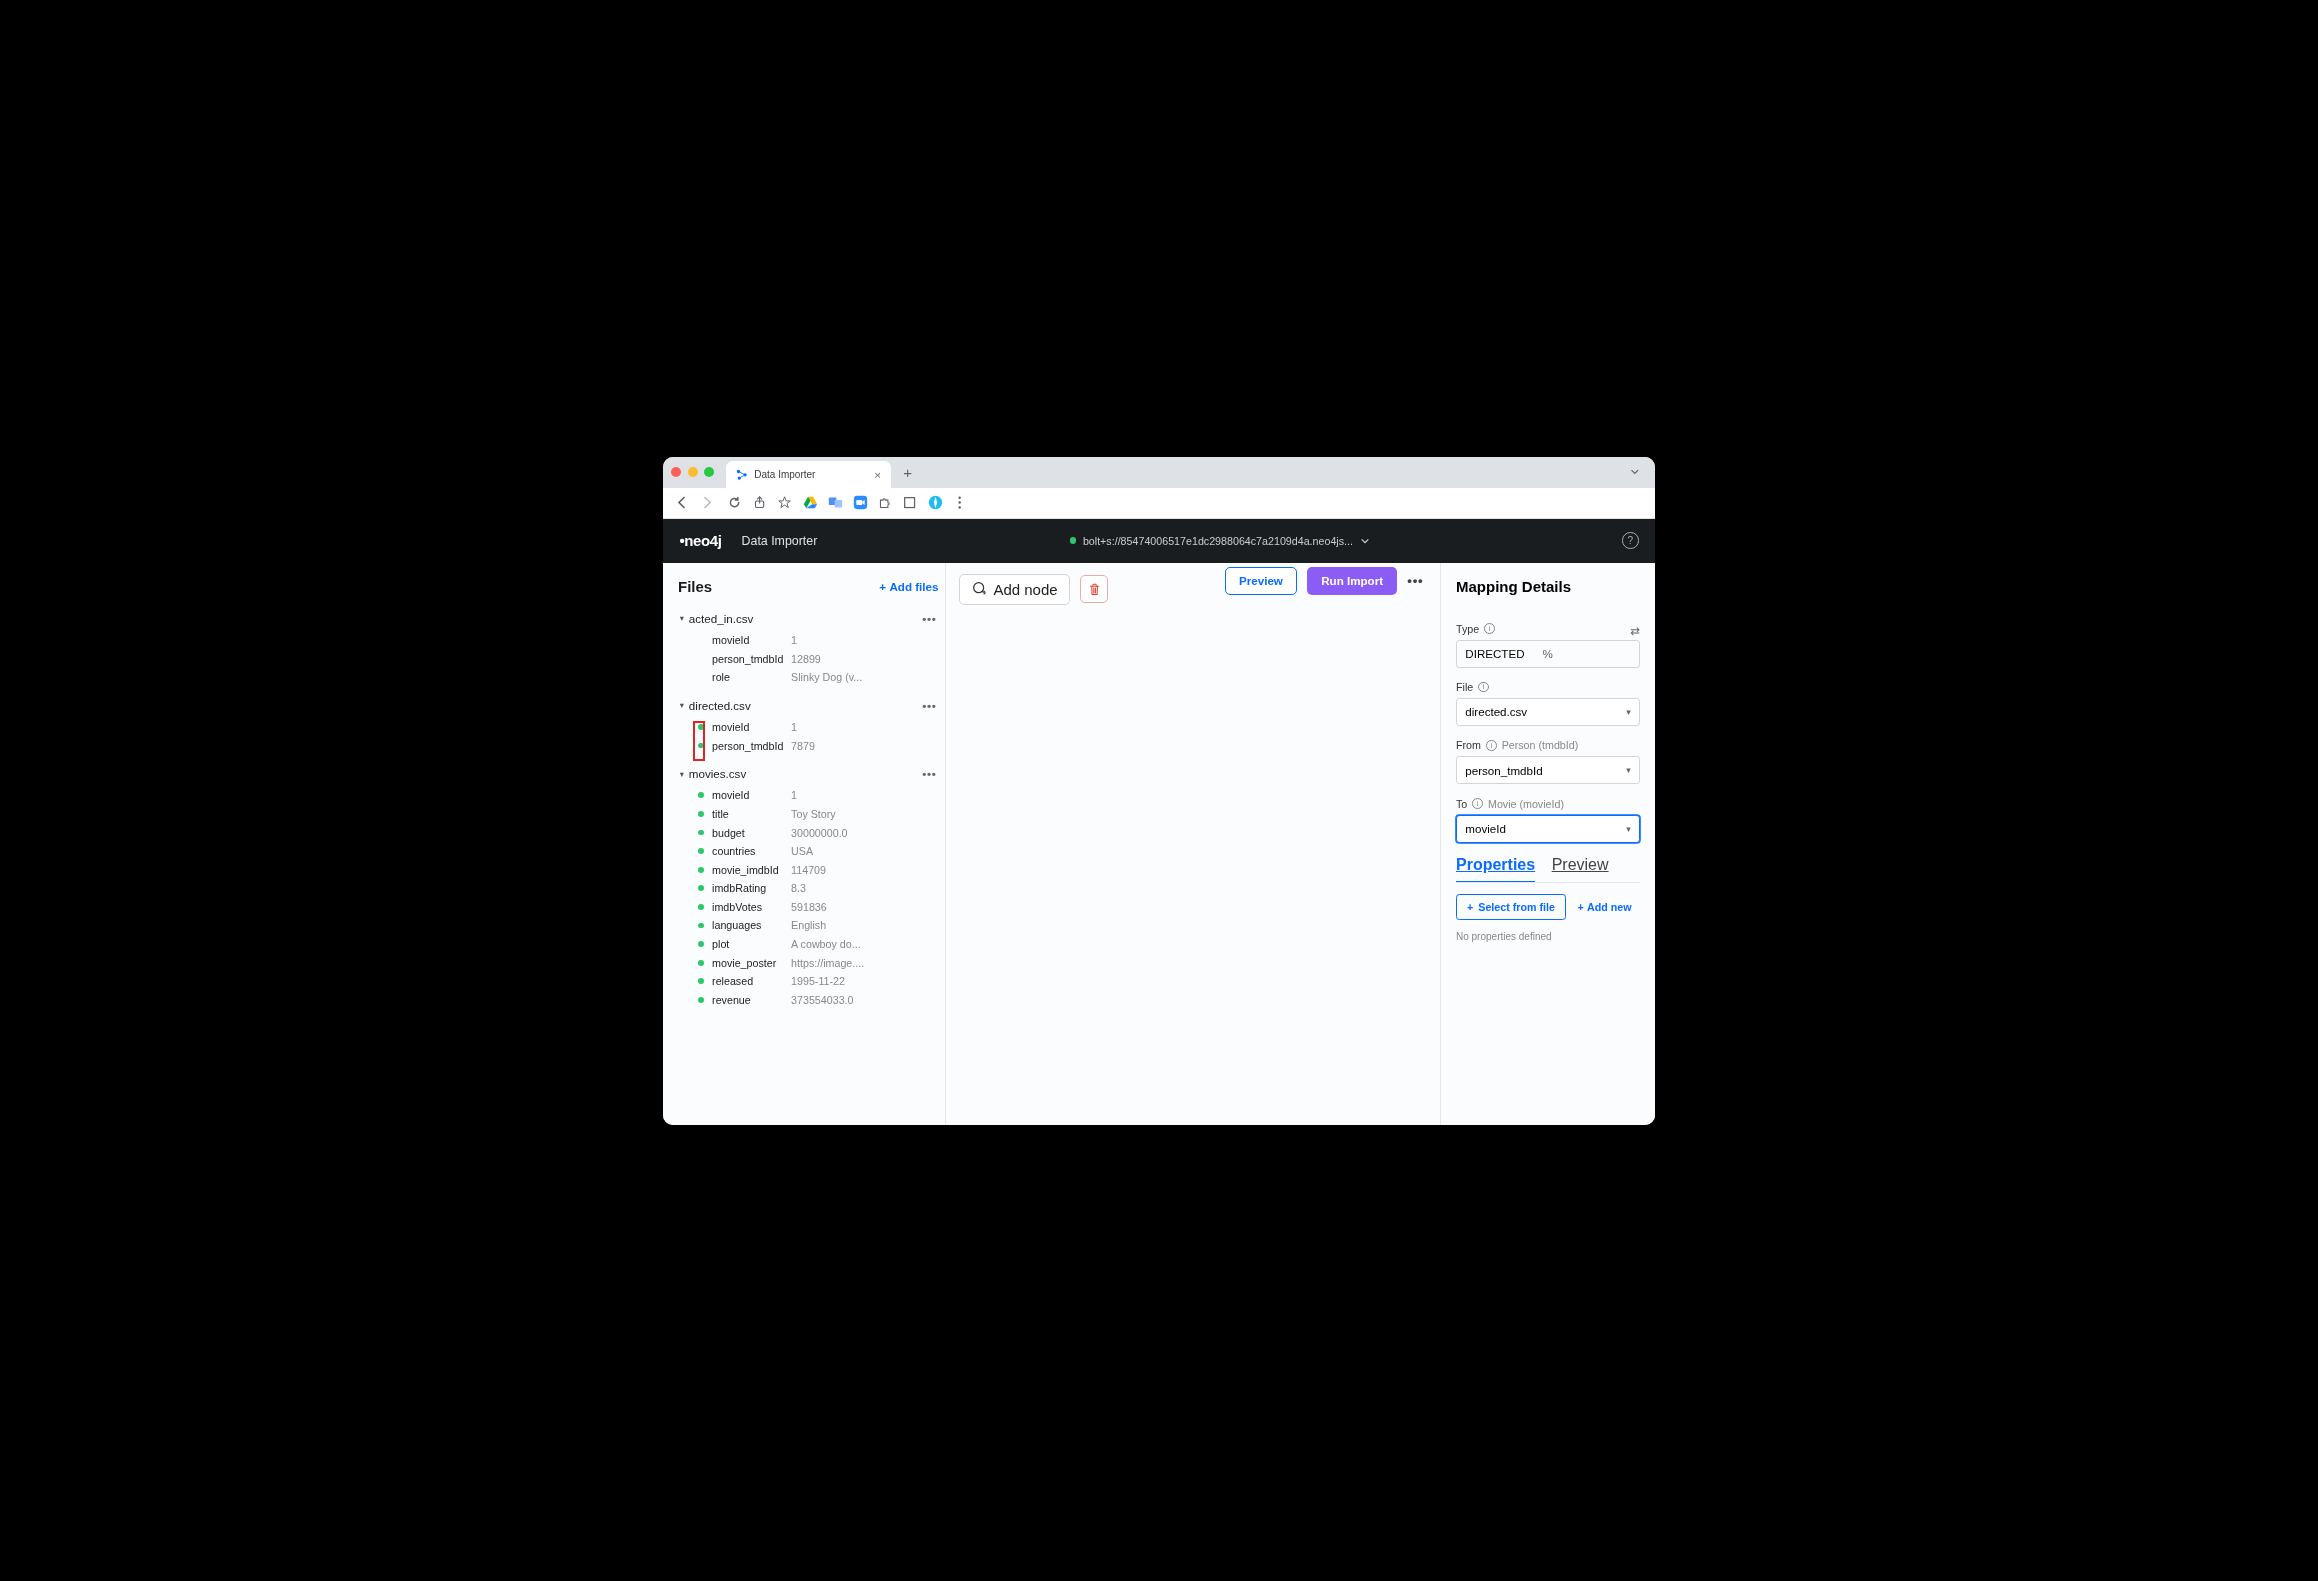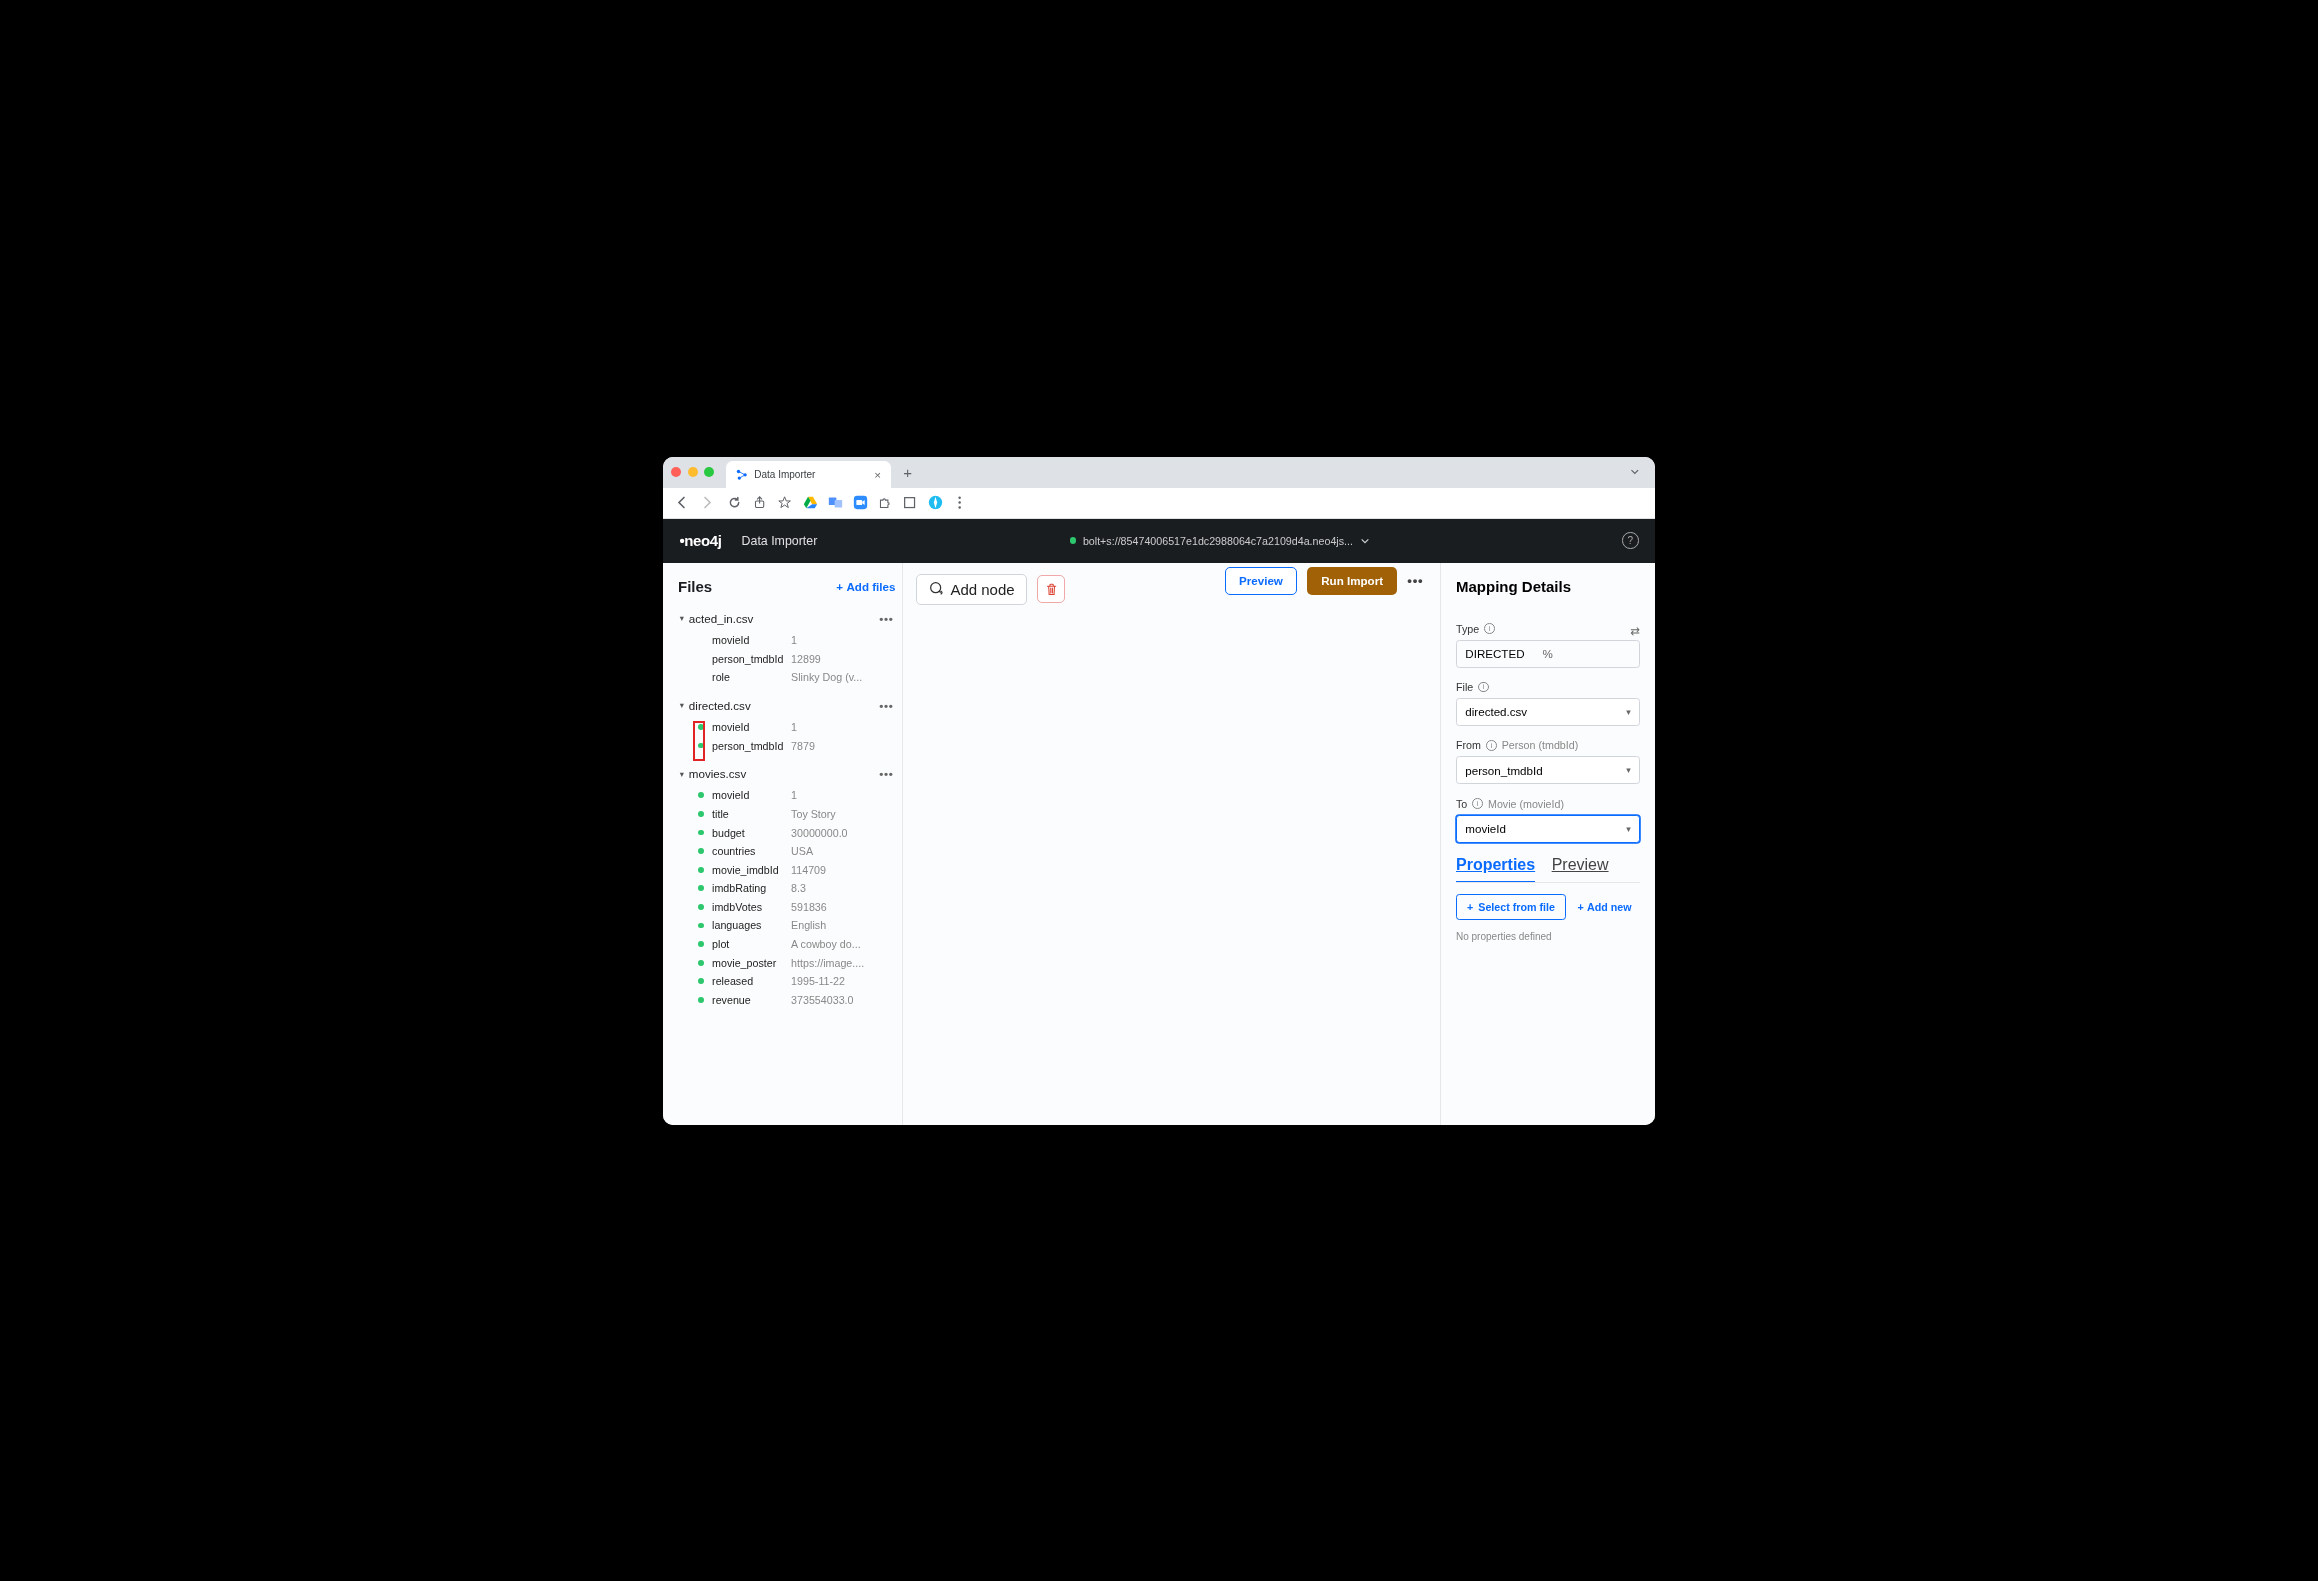--- a/index.html
+++ b/index.html
@@ -34,21 +34,21 @@
 .app-header { background: #1a1d20; color: #fff; height: 44px; display:flex; align-items:center; padding: 0 16.5px; gap: 20px;}
 .neo-logo { font-weight: 600; font-size: 15px; letter-spacing: -0.4px;}
 .neo-logo .dot { color:#fff; }
 .app-title { font-size: 12.4px; color: #e0e0e0; }
 .conn { flex:1; display:flex; align-items:center; justify-content:center; gap:6.6px; font-size:10.7px; color:#ccc;}
 .conn-dot { width:6.6px; height:6.6px; border-radius:50%; background:#2dc76d;}
 .help-btn { width:16.5px; height:16.5px; border:1.2px solid #aaa; border-radius:50%; display:flex; align-items:center; justify-content:center; font-size:10px; color:#aaa; cursor:pointer;}
 
 
 .app-body { display:flex; height: 562px; background:#fbfcfd;}
-.sidebar-left { width: 240px; border-right:0.8px solid #e5e7eb; padding: 15px 6.6px 15px 15px; overflow-y:auto;}
+.sidebar-left { width: 283px; border-right:0.8px solid #e5e7eb; padding: 15px 6.6px 15px 15px; overflow-y:auto;}
 .sidebar-right { width: 215px; border-left:0.8px solid #e5e7eb; padding: 15px 15px;}
 .canvas { flex:1; padding: 11.6px 13.2px; position:relative;}
 
 
 .files-header { display:flex; align-items:center; justify-content:space-between; margin-bottom:11.6px;}
 .files-title { font-size:15px; font-weight:700; color:#1a1d20;}
 .add-files { display:flex; align-items:center; gap:3.3px; color:#0a6bff; font-size:11.6px; font-weight:600; cursor:pointer;}
 .file-group { margin-bottom: 6.6px;}
 .file-header { display:flex; align-items:center; gap:5px; padding: 5.8px 1.7px; font-size:11.6px; color:#222; cursor:pointer;}
 .file-header .chev { font-size:8.3px; color:#555;}
@@ -62,21 +62,21 @@
 .field-val { color:#888;}
 .highlight-box { border:2.5px solid #e02424; padding:1.7px 0; margin-left:15px; width:11.6px; position:absolute; height:40px;}
 
 
 .canvas-top { display:flex; align-items:center; gap:10px; margin-bottom:8.3px;}
 .add-node { display:flex; gap:6.6px; border:0.8px solid #d1d5db; background:#fff; padding:5.8px 11.6px; border-radius:5px; font-size:15px; cursor:pointer; color:#222;}
 .trash { border:0.8px solid #f0a8a8; color:#d43; background:#fff; width:28px; height:28px; border-radius:5px; display:flex; align-items:center; justify-content:center; cursor:pointer;}
 .canvas-actions { position:absolute; top:4px; right:16.5px; display:flex; align-items:center; gap:10px;}
 .btn { padding:6.6px 13.2px; border-radius:5px; font-size:11.6px; font-weight:600; cursor:pointer; border:0.8px solid transparent;}
 .btn-outline { background:#fff; border-color:#0a6bff; color:#0a6bff;}
-.btn-primary { background:#a16207; color:#fff;}
+.btn-primary { background:#8b5cf6; color:#fff;}
 .more-dots { color:#444; font-weight:700; letter-spacing:0.8px; cursor:pointer;}
 
 
 .graph { position:relative; width:100%; height:463px;}
 .node { position:absolute; width:76px; height:76px; border:1.2px solid #333; border-radius:50%; background:#fff; display:flex; align-items:center; justify-content:center; font-size:16.5px; color:#222;}
 .edge { position:absolute; }
 .edge-label { position:absolute; font-size:8.3px; color:#666; letter-spacing:0.4px;}
 
 
 .md-title { font-size:15px; font-weight:700; margin-bottom:28px;}

